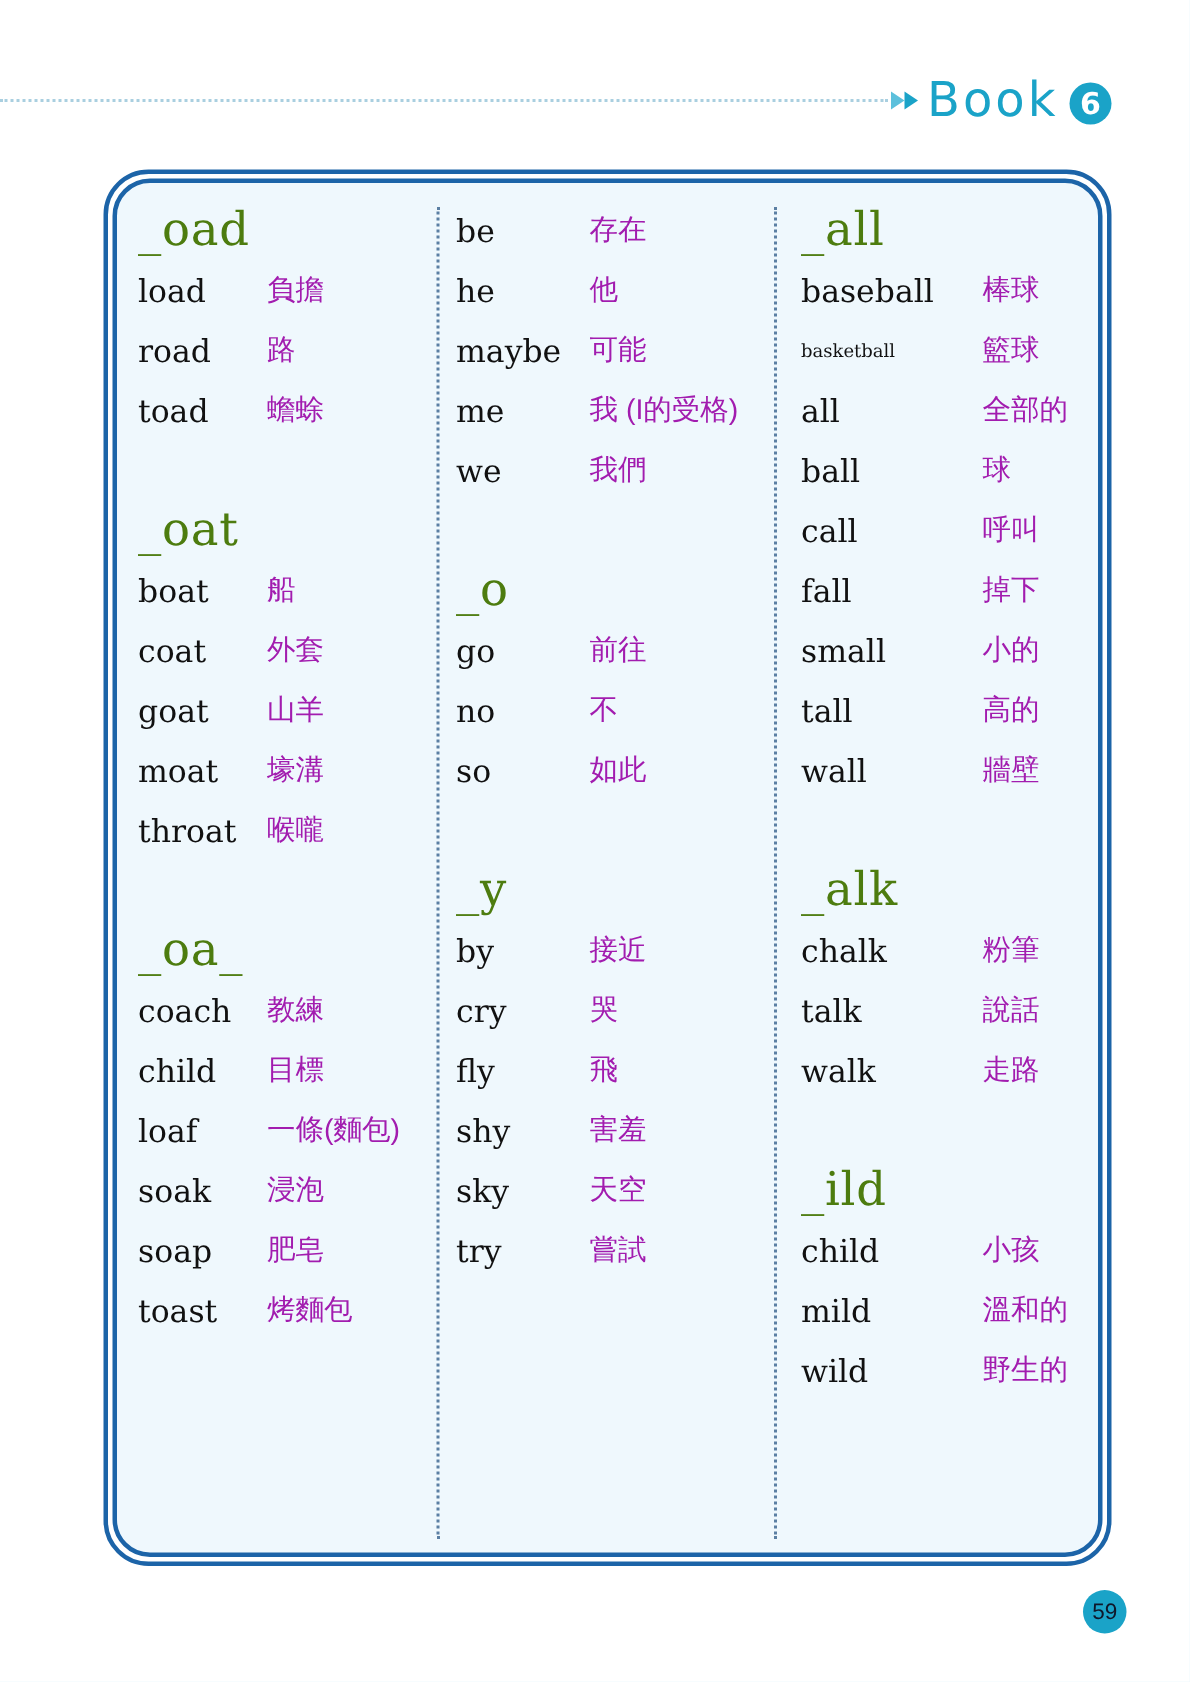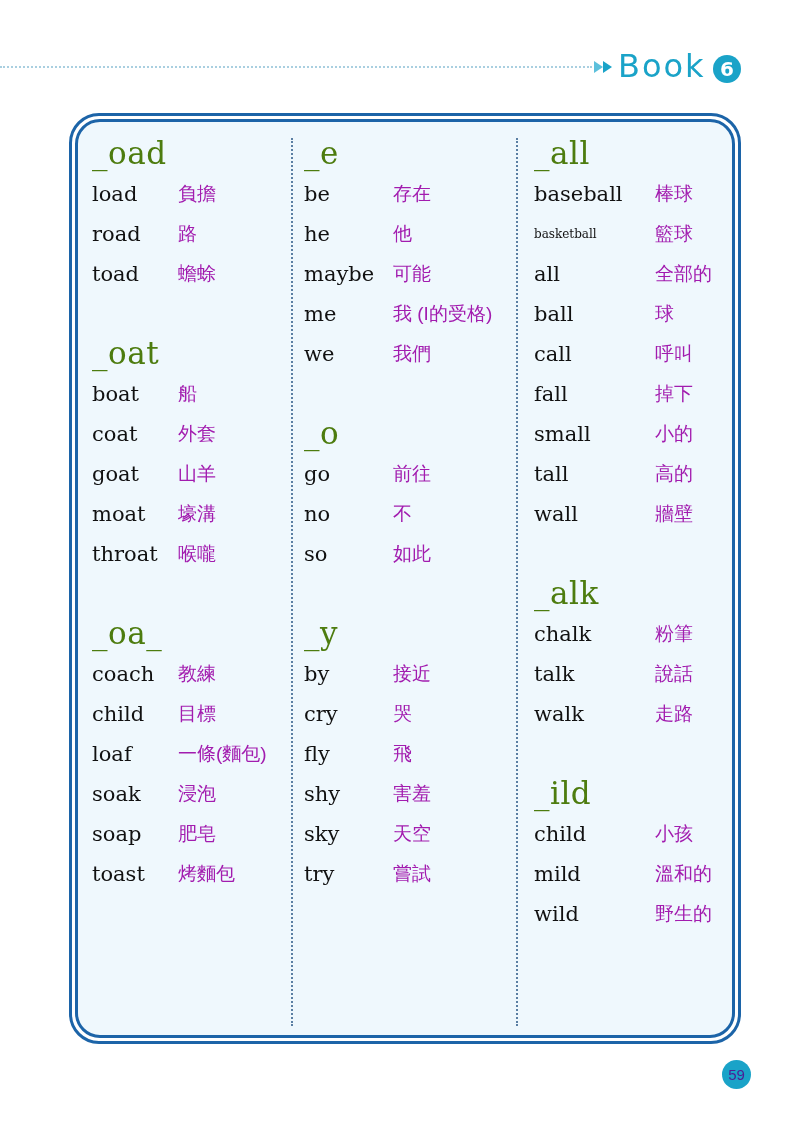--- a/index.html
+++ b/index.html
@@ -44,21 +44,21 @@
   .group-title {
     color: #4d7c0f; font-size: 31px; line-height: 38px; height: 38px;
     margin-bottom: 2px; letter-spacing: 0.5px;
   }
   .row { display: flex; height: 40px; line-height: 40px; font-size: 21px; color: #111; }
   .row .en { flex: none; }
   .row .zh { flex: none; font-family: Liberation Sans, sans-serif; font-size: 19px; color: #a21caf; }
   .gap { height: 40px; }
   .page-badge {
     position: absolute; left: 722px; top: 1060px; width: 29px; height: 29px;
-    border-radius: 50%; background: #1aa3c8; color: #4c1d95;
+    border-radius: 50%; background: #1aa3c8; color: #0f172a;
     font-family: "Liberation Sans", sans-serif; font-size: 15px;
     line-height: 29px; text-align: center;
   }
 </style>
 </head>
 <body>
 
 <div class="header-dots"></div>
 <svg class="header-arrows" viewBox="0 0 26 18">
   <polygon points="2,3 11,9 2,15" fill="#5cc0dc"></polygon>
@@ -138,21 +138,20 @@
       </div>
     <div class="row">
         <span class="en" style="width:86px">toast</span>
         <span class="zh">烤麵包</span>
       </div>
   </div>
 </div>
 
 <div class="col" style="left:304px">
   <div>
-    <div class="group-title">_e</div>
     <div class="row">
         <span class="en" style="width:89px">be</span>
         <span class="zh">存在</span>
       </div>
     <div class="row">
         <span class="en" style="width:89px">he</span>
         <span class="zh">他</span>
       </div>
     <div class="row">
         <span class="en" style="width:89px">maybe</span>

